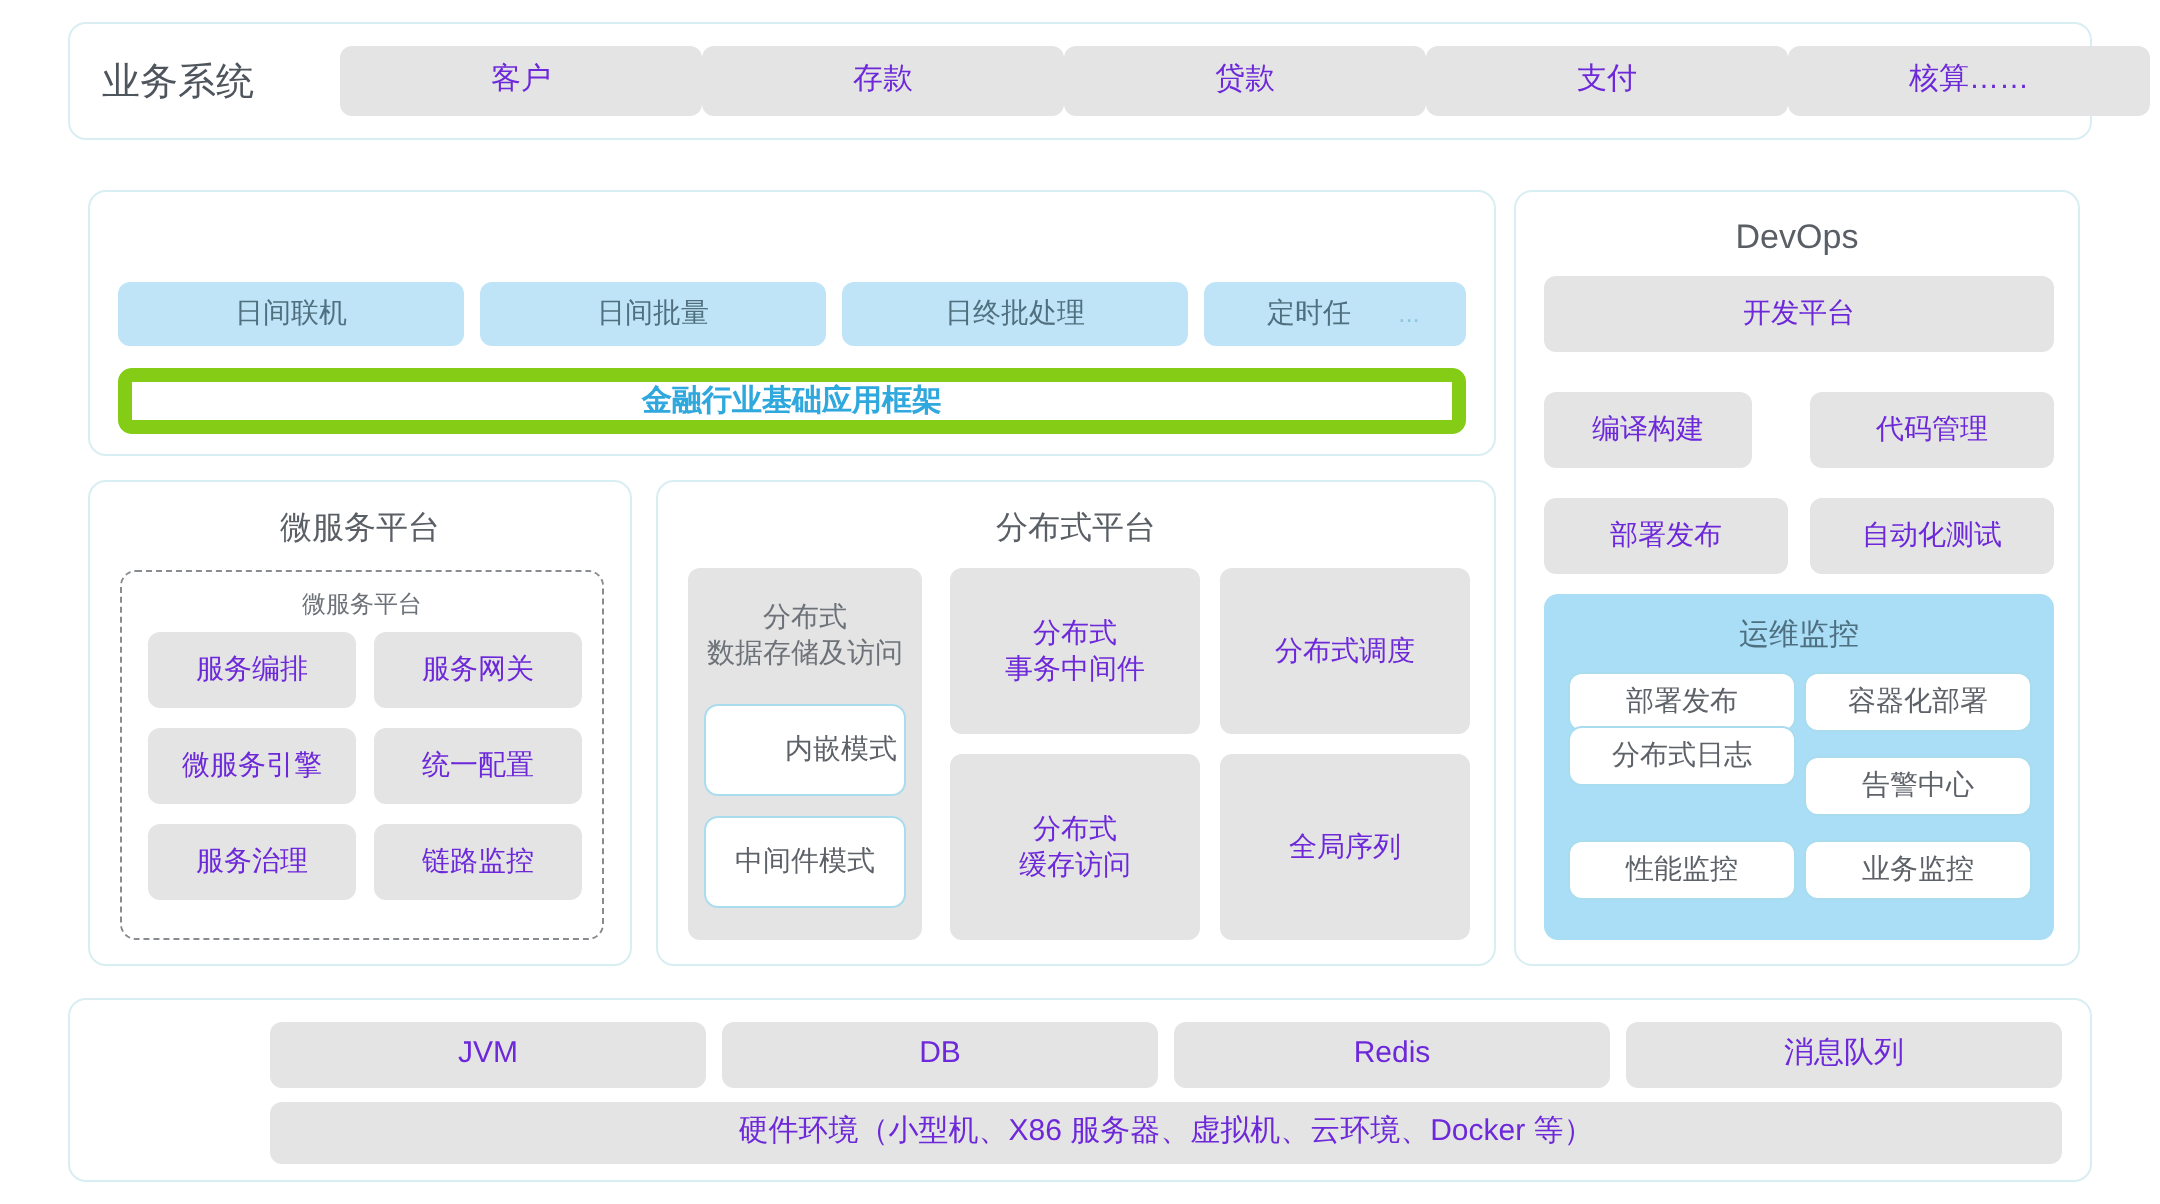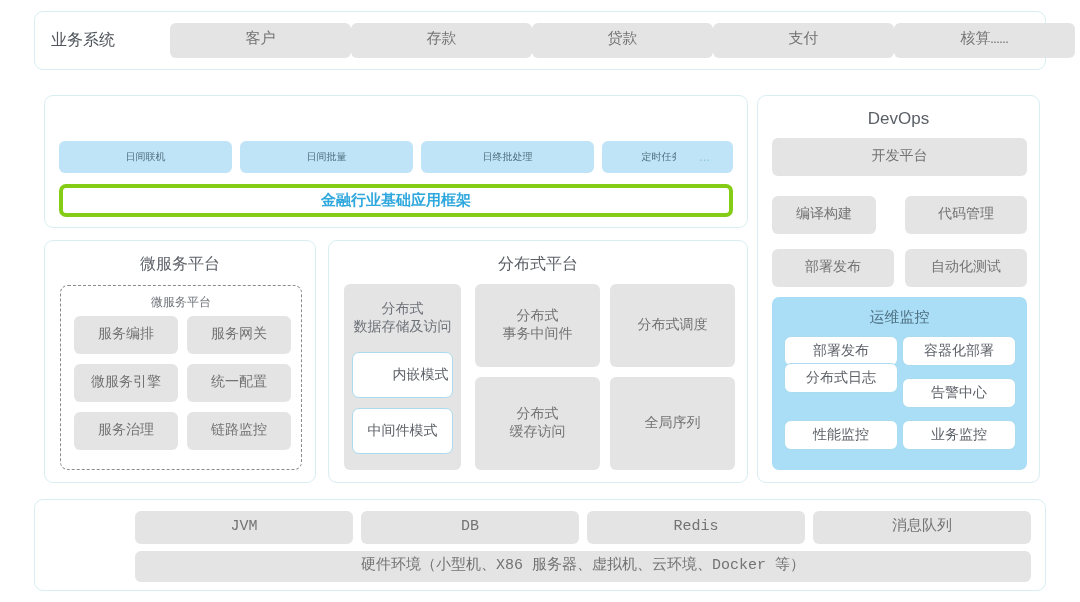--- a/index.html
+++ b/index.html
@@ -25,50 +25,50 @@
   }
 
   
   .tile {
     display: flex; align-items: center; justify-content: center;
     text-align: center;
     box-sizing: border-box;
     border-radius: 6px;
     line-height: 1.25;
   }
-  .tile-gray  { background: #e4e4e5; color: #737373; font-family: Liberation Mono, monospace; }
+  .tile-gray  { background: #e4e4e5; color: #6d28d9; }
   .tile-blue  { background: #bfe4f7; color: #50707f; }
   .tile-white-blue {
     background: #ffffff; color: #5d6168;
     border: 1px solid #a9dcee; border-radius: 7px;
   }
 
   .panel-title {
     position: absolute; left: 0; right: 0;
     text-align: center;
     color: #5a5f66;
     font-size: 16px;
   }
 
   
   #business-card { left: 34px; top: 11px; width: 1012px; height: 59px; }
   #business-label {
     position: absolute; left: 16px; top: 0; height: 57px;
     display: flex; align-items: center;
-    font-size: 16px; color: #4f555c;
+    font-size: 19px; color: #4f555c;
   }
   .biz-tile { position: absolute; top: 11px; height: 35px; font-size: 15px; }
 
   
   #appframe-card { left: 44px; top: 95px; width: 704px; height: 133px; }
   #appframe-title { top: 12px; }
-  .af-tile { position: absolute; top: 45px; height: 32px; font-size: 10px; }
+  .af-tile { position: absolute; top: 45px; height: 32px; font-size: 14px; }
   #af-base {
     position: absolute; left: 14px; top: 88px; width: 674px; height: 33px;
-    border: 4px solid #84cc16; border-radius: 7px;
+    border: 7px solid #84cc16; border-radius: 7px;
     background: #ffffff; color: #2fa8dd;
     display: flex; align-items: center; justify-content: center;
     font-size: 15px; font-weight: bold;
     box-sizing: border-box;
   }
 
   
   #micro-card { left: 44px; top: 240px; width: 272px; height: 243px; }
   #micro-title { top: 13px; }
   #micro-inner {

